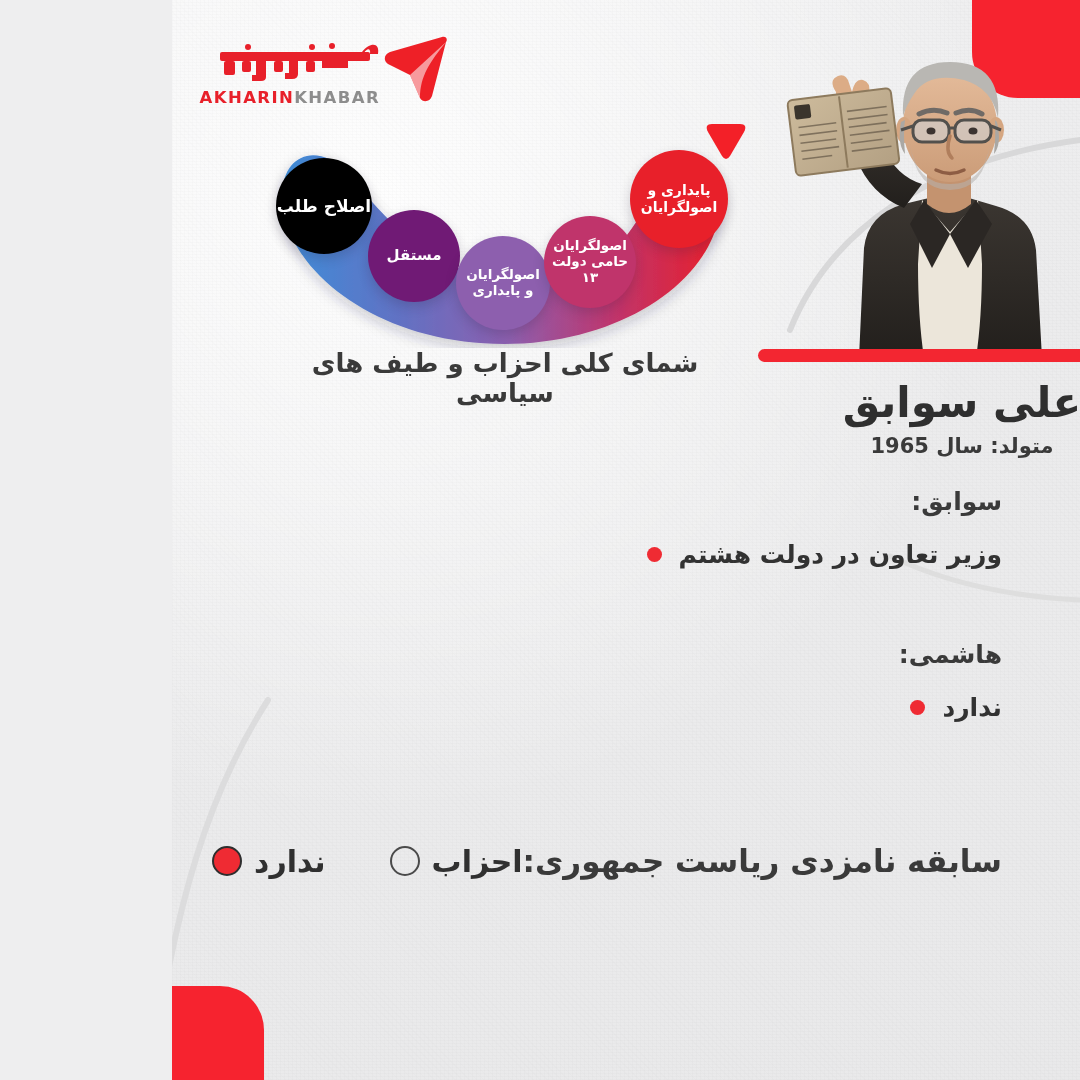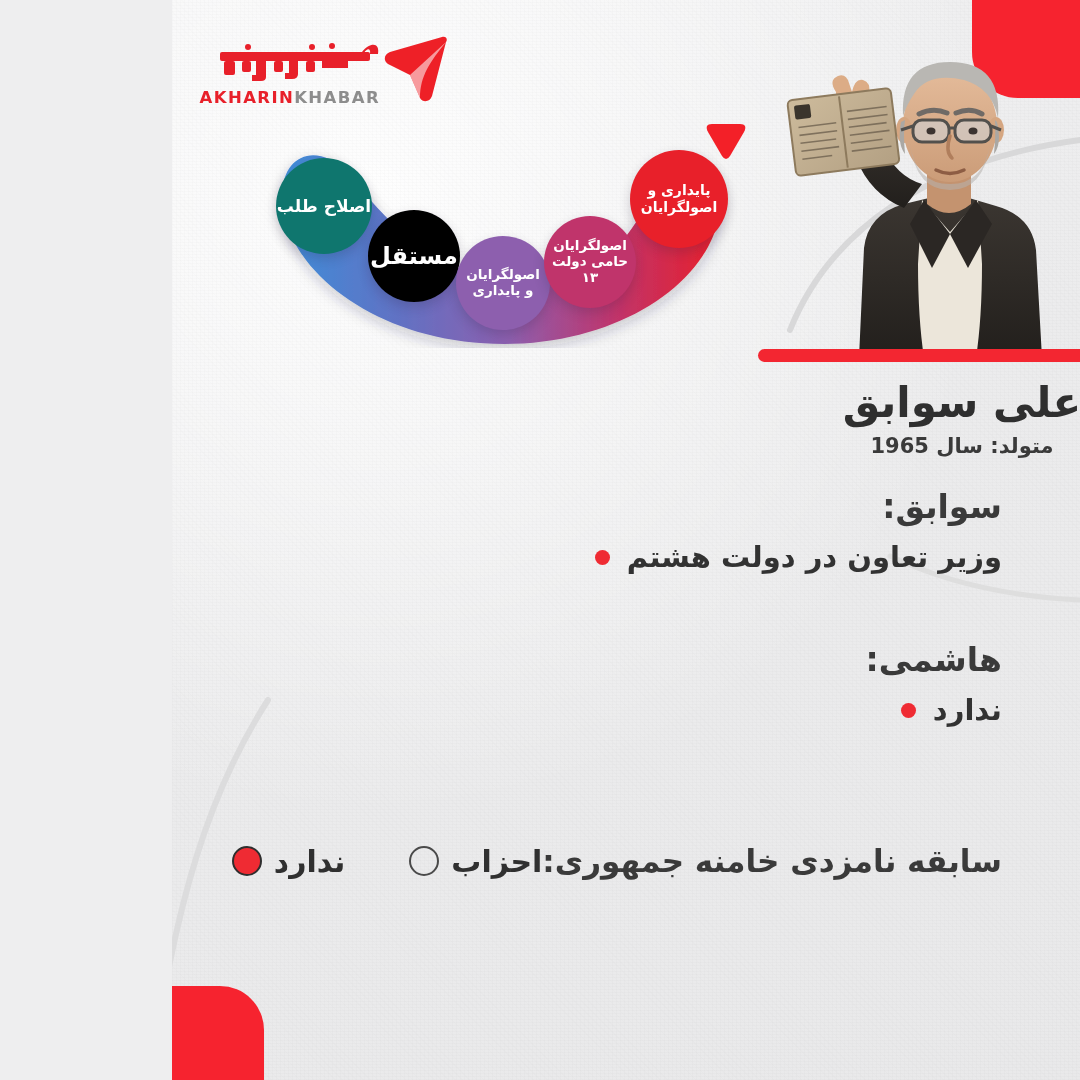--- a/index.html
+++ b/index.html
@@ -53,22 +53,22 @@
   .spectrum{position:absolute;left:88px;top:118px;width:490px;height:230px;}
   .spectrum svg{position:absolute;inset:0;}
   .marker{position:absolute;left:108px;top:10px;width:48px;height:44px;}
   .bub{
     position:absolute;border-radius:50%;
     display:flex;align-items:center;justify-content:center;
     color:#ffffff;font-weight:800;text-align:center;line-height:1.18;
     box-shadow:0 5px 12px rgba(40,30,60,.20);
   }
   .bub span{display:block;}
-  .b1{left:16px;  top:40px;  width:96px;height:96px; background:#0f766e; font-size:17px;}
-  .b2{left:108px; top:92px;  width:92px;height:92px; background:#000000; font-size:24px;}
+  .b1{left:16px;  top:40px;  width:96px;height:96px; background:#000000; font-size:17px;}
+  .b2{left:108px; top:92px;  width:92px;height:92px; background:#701a75; font-size:15px;}
   .b3{left:196px; top:118px; width:94px;height:94px; background:#8d5fae; font-size:13.5px;}
   .b4{left:284px; top:98px;  width:92px;height:92px; background:#c0346b; font-size:13.5px;}
   .b5{left:370px; top:32px;  width:98px;height:98px; background:#e8202a; font-size:14px;}
 
   .spectrum-caption{
     position:absolute;left:88px;top:348px;width:490px;
     text-align:center;font-size:26px;font-weight:800;color:#3a3a3a;
     letter-spacing:-.2px;
   }
 
@@ -85,33 +85,33 @@
     position:absolute;left:560px;top:378px;width:460px;
     text-align:center;font-size:42px;font-weight:800;color:#2f2f2f;
   }
   .cand-birth{
     position:absolute;left:560px;top:434px;width:460px;
     text-align:center;font-size:21px;font-weight:800;color:#3a3a3a;
   }
 
   
   .sec-head{
-    position:absolute;right:78px;font-size:33px;font-weight:800;color:#3a3a3a;
+    position:absolute;right:78px;font-size:25px;font-weight:800;color:#3a3a3a;
     text-align:right;white-space:nowrap;
   }
   .head-record{top:487px;}
   .head-notes{top:640px;}
 
   .bullets{position:absolute;right:78px;text-align:right;}
   .list-record{top:540px;}
   .list-notes{top:693px;}
   .bul{
     display:flex;align-items:center;justify-content:space-between;
     flex-direction:row-reverse;gap:17px;
-    font-size:29px;font-weight:700;color:#323232;
+    font-size:25px;font-weight:700;color:#323232;
     margin-bottom:6px;white-space:nowrap;
   }
   .dot{
     width:15px;height:15px;border-radius:50%;background:#ef2b33;flex:0 0 auto;
   }
 
   
   .radio-row{
     position:absolute;right:78px;top:838px;left:180px;height:46px;
     display:flex;align-items:center;flex-direction:row;justify-content:space-between;
@@ -219,20 +219,21 @@
       </div>
     </div>
     <div class="bub b5">
       <div>
         <span>پایداری و</span>
         <span>اصولگرایان</span>
       </div>
     </div>
   </div>
 
+  <div class="spectrum-caption">شمای کلی احزاب و طیف های سیاسی</div>
 
   <div class="portrait">
     <svg viewBox="0 0 340 340">
       <defs>
         <linearGradient id="suitG" x1="0" y1="0" x2="0" y2="1">
           <stop offset="0%" stop-color="#3b3631"></stop>
             <stop offset="100%" stop-color="#221f1c"></stop>
         </linearGradient>
         <linearGradient id="idG" x1="0" y1="0" x2="1" y2="1">
           <stop offset="0%" stop-color="#cdbb9c"></stop>
@@ -325,21 +326,21 @@
 
   <div class="sec-head head-notes">هاشمی:</div>
   <div class="bullets list-notes">
     <div class="bul">
       <span class="dot"></span>
       <span>ندارد</span>
     </div>
   </div>
 
   <div class="radio-row">
-    <div class="radio-label">سابقه نامزدی خامنه جمهوری:</div>
+    <div class="radio-label">سابقه نامزدی ریاست جمهوری:</div>
     <div class="radio-opts">
       <div class="opt">
         <span class="rb"></span>
         <span class="opt-txt">احزاب</span>
       </div>
       <div class="opt">
         <span class="rb on"></span>
         <span class="opt-txt">ندارد</span>
       </div>
     </div>

